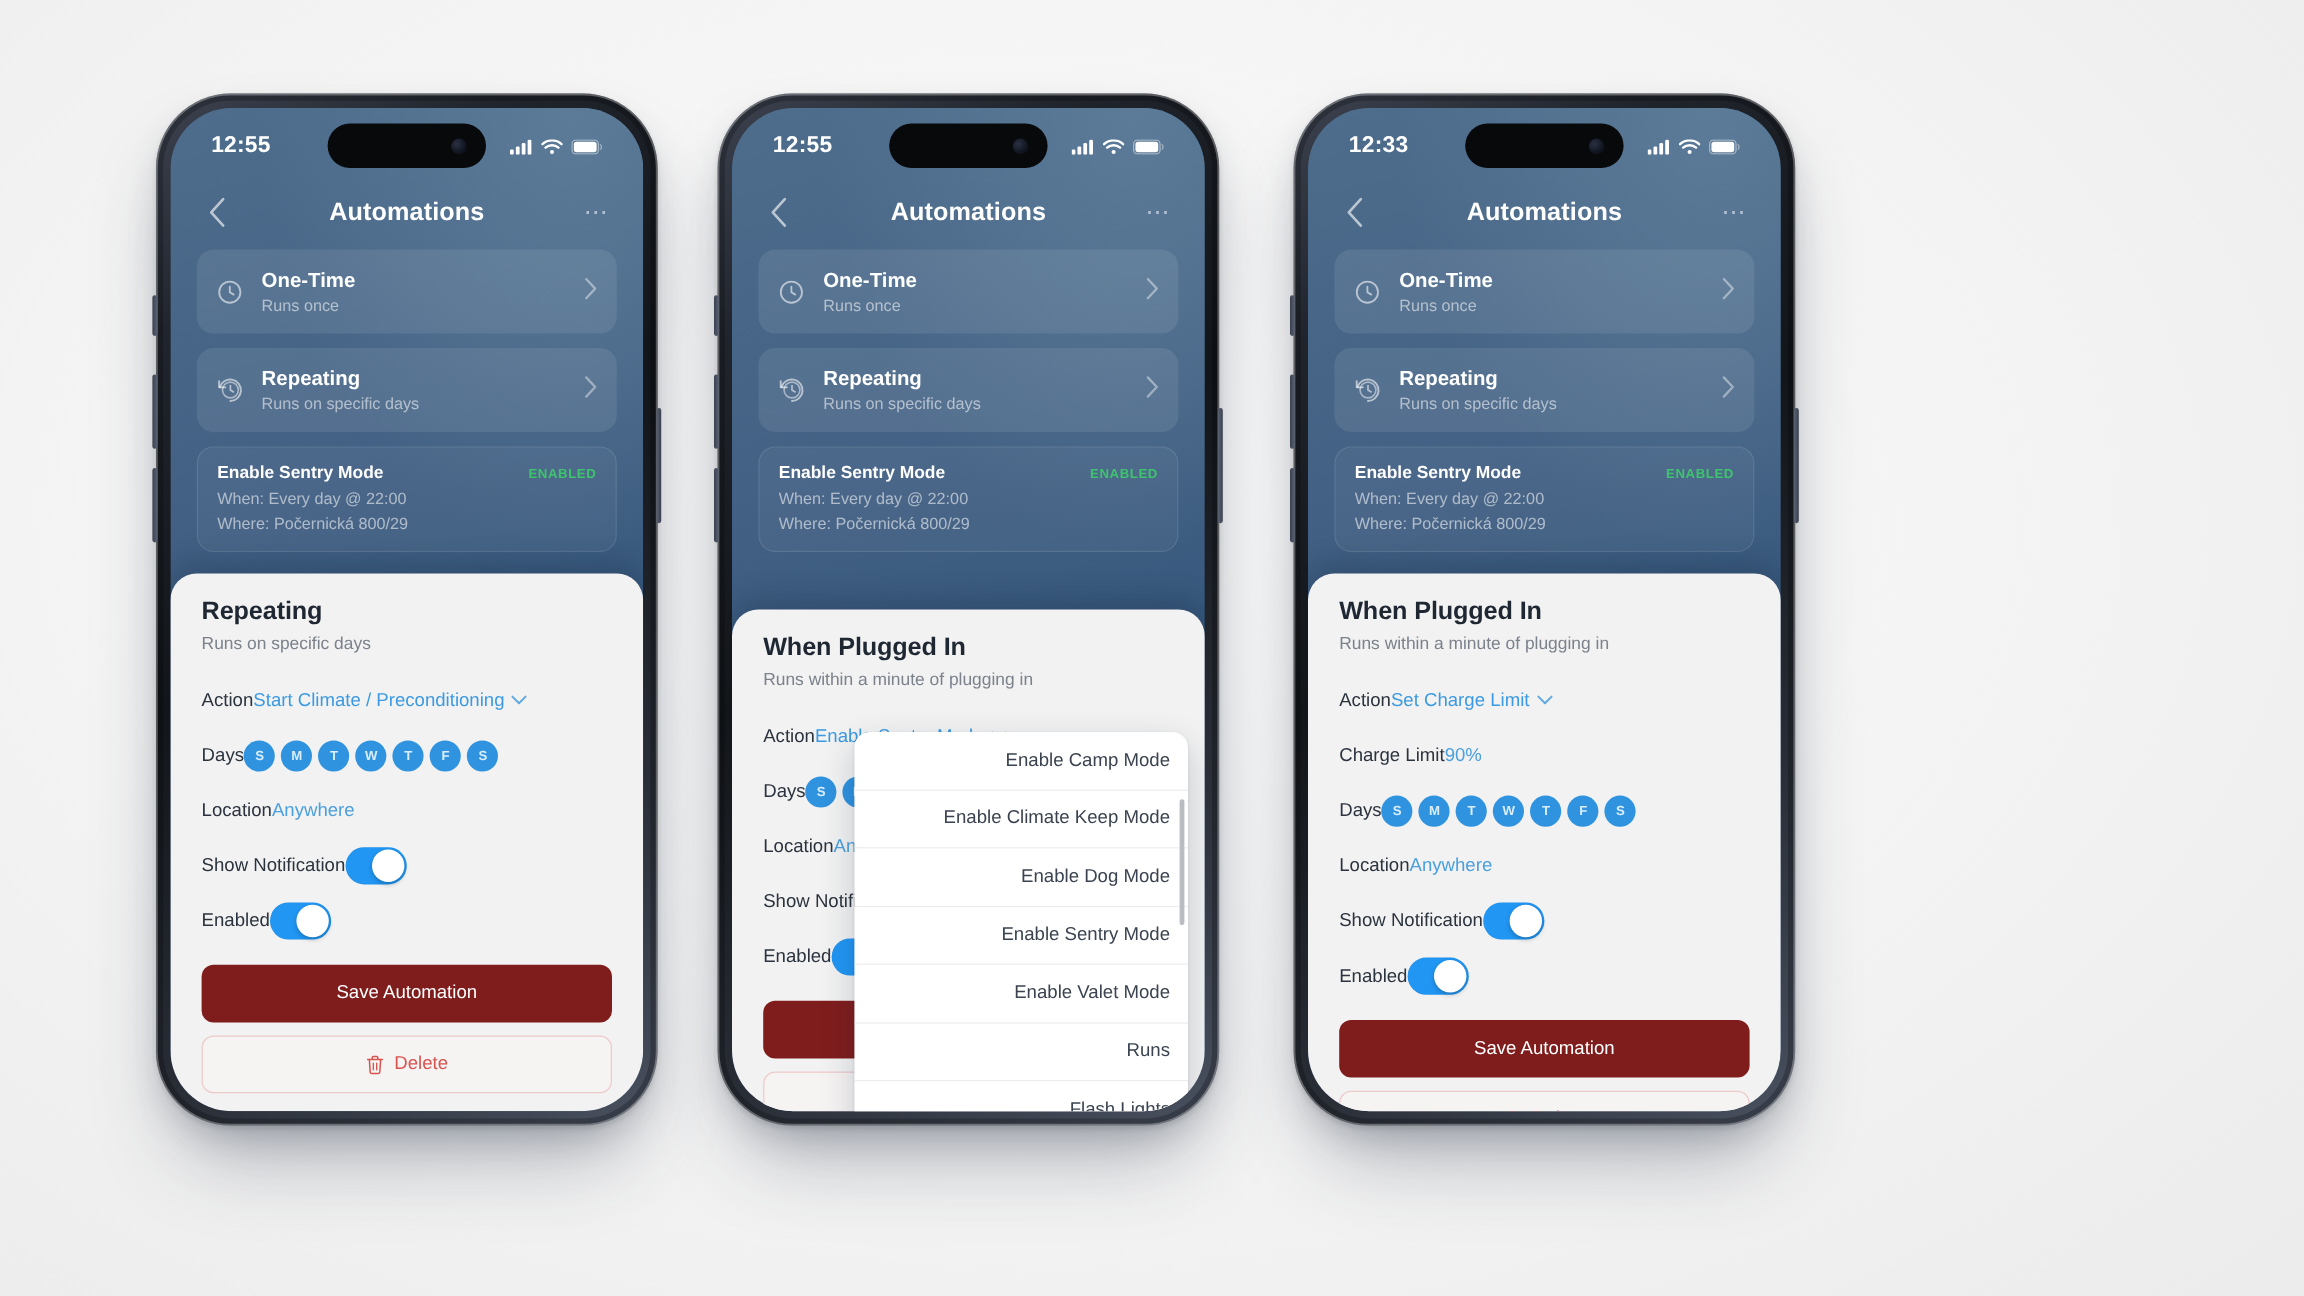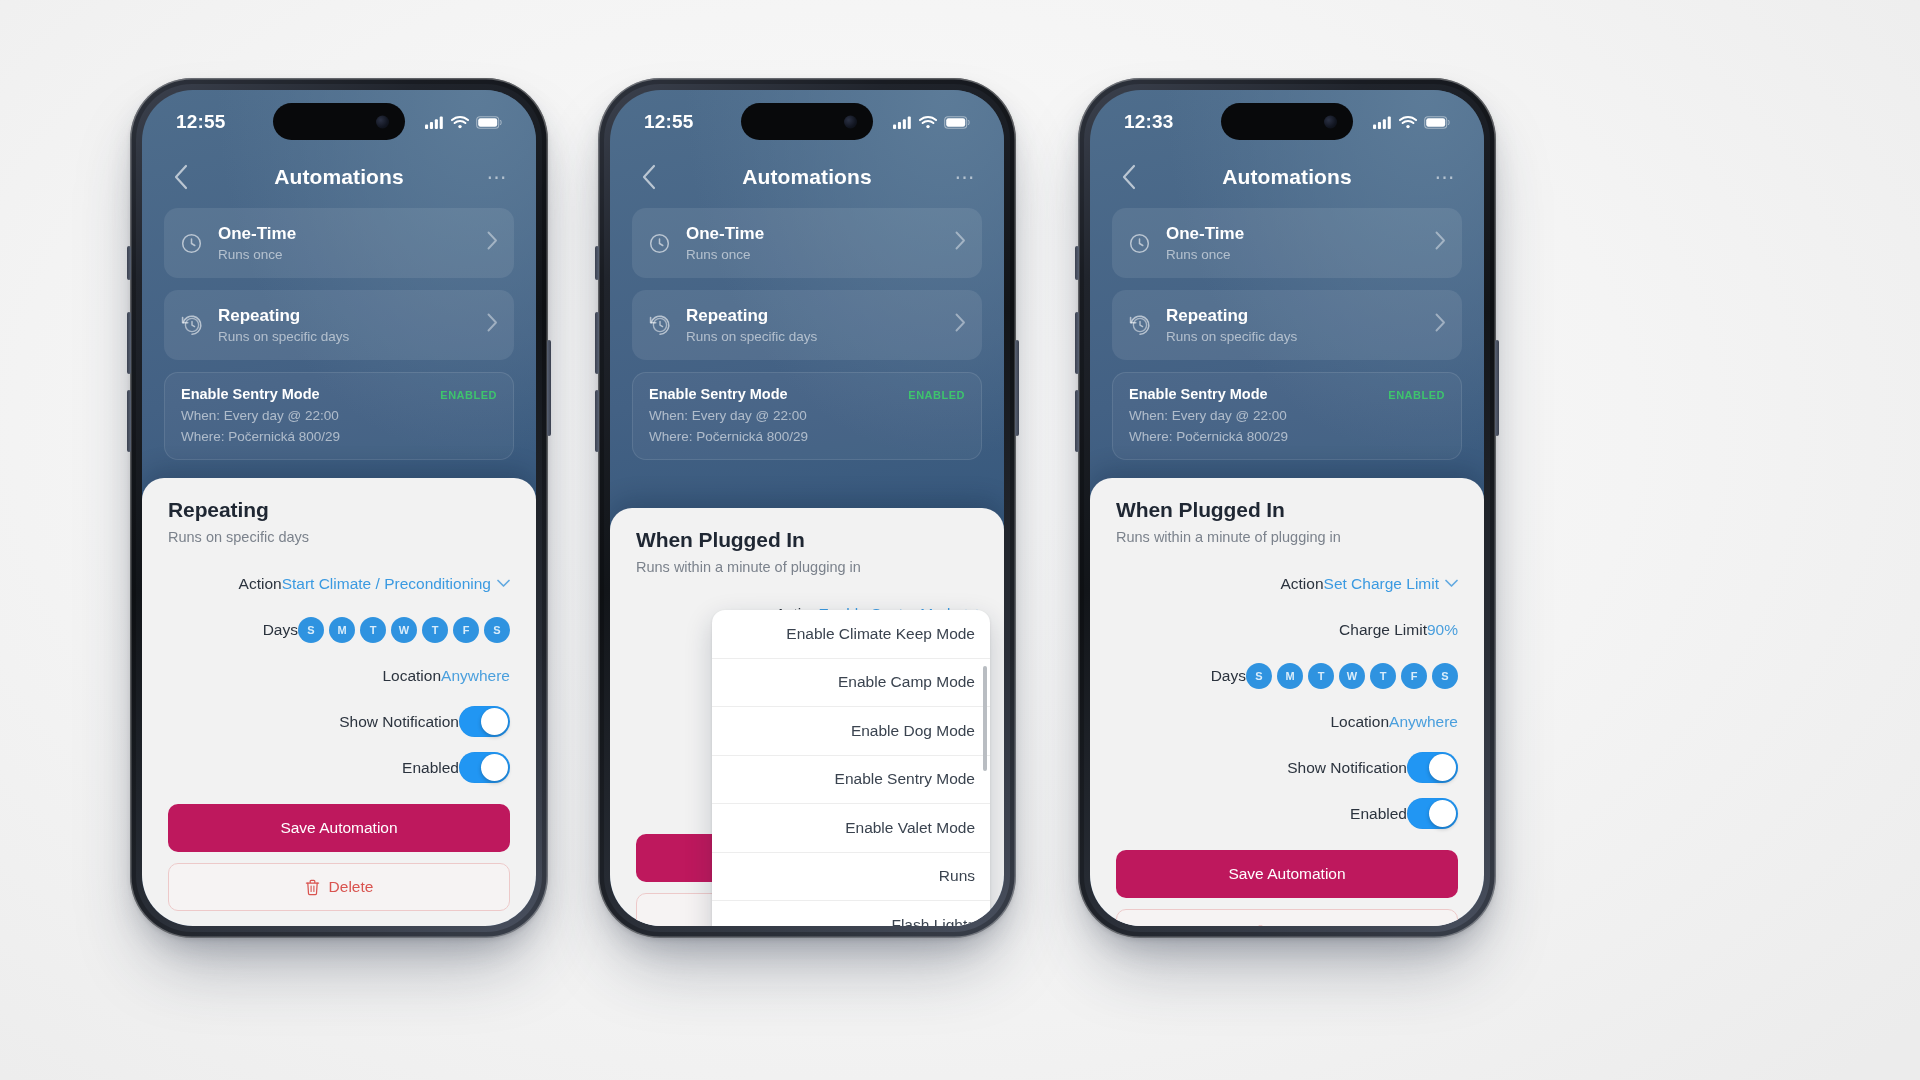--- a/index.html
+++ b/index.html
@@ -124,21 +124,21 @@
     position:absolute; left:0; right:0; bottom:0; z-index:6;
     background:#f2f2f2;
     border-radius:22px 22px 0 0;
     padding:20px 26px 0;
     box-shadow:0 -8px 24px rgba(10,25,45,0.22);
   }
   .sheet-title{ font-size:21px; font-weight:bold; color:#1f2733; letter-spacing:-0.1px; }
   .sheet-sub{ font-size:14.5px; color:#7b828c; margin-top:7px; }
 
   .row{
-    display:flex; align-items:center; justify-content:flex-end;
+    display:flex; align-items:center; justify-content:flex-start;
     min-height:41px; margin-top:5px;
   }
   .row-label{ font-size:15.5px; color:#2b333e; }
   .row-value{ font-size:15.5px; color:#3b9ae1; display:flex; align-items:center; gap:6px; }
   .row-value.plain{ color:#4a9fdd; }
   .chev-d{ font-size:12px; color:#62a9e0; }
 
   .days{ display:flex; gap:5px; }
   .day{
     width:26px; height:26px; border-radius:50%;
@@ -152,21 +152,21 @@
     position:relative; box-shadow:inset 0 0 0 0.5px rgba(0,0,0,0.04);
   }
   .toggle .knob{
     position:absolute; top:2px; left:22px;
     width:27px; height:27px; border-radius:50%; background:#fff;
     box-shadow:0 2px 4px rgba(0,0,0,0.22), 0 0 1px rgba(0,0,0,0.1);
   }
 
   .btn-save{
     margin-top:16px; height:48px; border-radius:10px;
-    background:#be185d; color:#fff;
+    background:#7f1d1d; color:#fff;
     display:flex; align-items:center; justify-content:center;
     font-size:15.5px;
   }
   .btn-delete{
     margin-top:11px; height:48px; border-radius:10px;
     border:1px solid #edc9c9; background:#f6f3f3;
     display:flex; align-items:center; justify-content:center; gap:9px;
     color:#d9534f; font-size:15.5px;
   }
 
@@ -479,22 +479,22 @@
               <svg width="15" height="17" viewBox="0 0 15 17" fill="none">
                 <path d="M1.4 4h12.2M5.2 4V2.3c0-.5.4-.9.9-.9h2.8c.5 0 .9.4.9.9V4" stroke="currentColor" stroke-width="1.25" stroke-linecap="round"></path>
                 <path d="M2.8 4l.7 10.4c0 .6.5 1.1 1.1 1.1h5.8c.6 0 1.1-.5 1.1-1.1L12.2 4" stroke="currentColor" stroke-width="1.25" stroke-linecap="round"></path>
                 <path d="M6.1 7v5.5M8.9 7v5.5" stroke="currentColor" stroke-width="1.1" stroke-linecap="round"></path>
               </svg>
             </span>
             <span>Delete</span>
           </div>
         </div>
         <div class="dropdown" style="left:102px;right:14px;top:520px">
+          <div class="dd-item">Enable Camp Mode</div>
           <div class="dd-item">Enable Climate Keep Mode</div>
-          <div class="dd-item">Enable Camp Mode</div>
           <div class="dd-item">Enable Dog Mode</div>
           <div class="dd-item">Enable Sentry Mode</div>
           <div class="dd-item">Enable Valet Mode</div>
           <div class="dd-item">Runs</div>
           <div class="dd-item">Flash Lights</div>
           <div class="dd-scroll"></div>
         </div>
       </div>
     </div>
     <div class="phone" style="left:1078px;top:78px">

